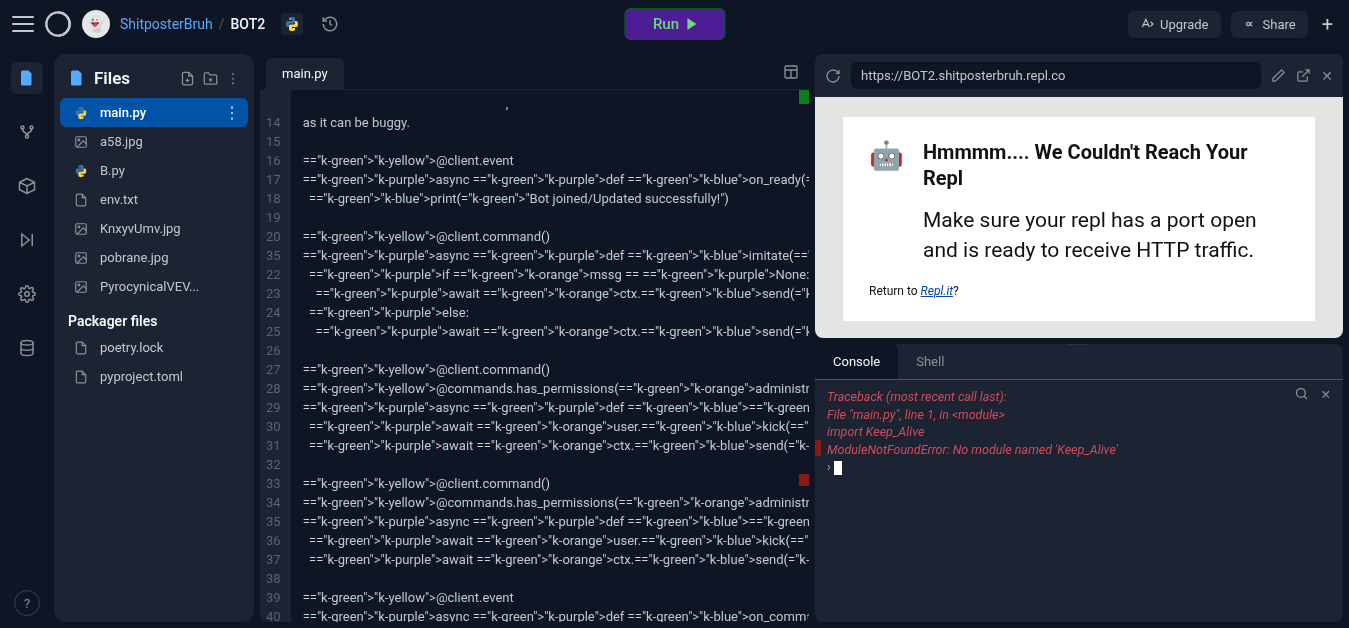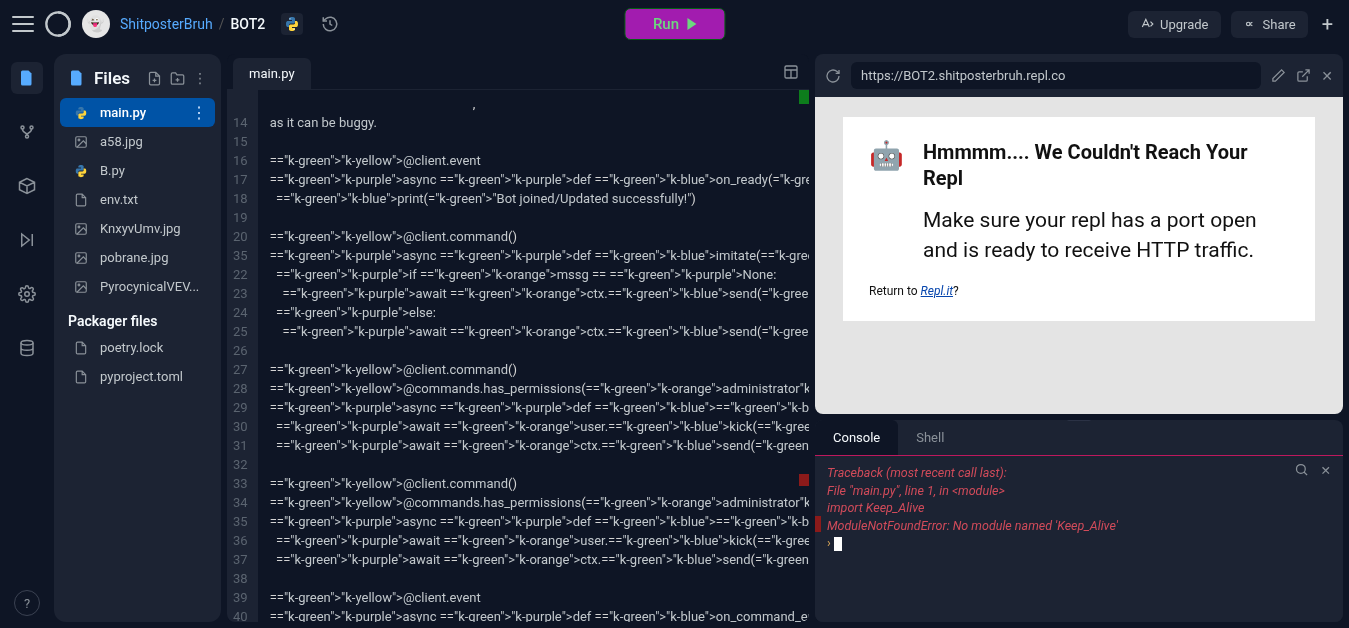--- a/index.html
+++ b/index.html
@@ -9,34 +9,34 @@
 .hamburger span { height:2px; background:#c2c8cc; border-radius:1px; }
 .logo { width:28px; height:28px; }
 .avatar { width:28px; height:28px; border-radius:50%; background:#e6e6e6; display:flex; align-items:center; justify-content:center; font-size:15px; }
 .breadcrumb { display:flex; align-items:center; gap:6px; font-size:14px; color:#8a9199; }
 .breadcrumb a { color:#57abff; text-decoration:none; }
 .breadcrumb .sep { color:#555; }
 .breadcrumb .name { color:#f5f9fc; font-weight:500; }
 .lang-badge { width:22px; height:22px; border-radius:4px; background:#1c2333; display:flex; align-items:center; justify-content:center; margin-left:6px; }
 .history-icon { color:#8a9199; margin-left:8px; cursor:pointer; }
 .spacer { flex:1; }
-.run-btn { background:#a21caf; border:1px solid #046113; color:#6cd97e; padding:6px 28px; border-radius:6px; font-size:15px; font-weight:500; display:flex; align-items:center; gap:8px; cursor:pointer; margin:0 auto; position:absolute; left:50%; transform:translateX(-50%); }
+.run-btn { background:#4c1d95; border:1px solid #046113; color:#6cd97e; padding:6px 28px; border-radius:6px; font-size:15px; font-weight:500; display:flex; align-items:center; gap:8px; cursor:pointer; margin:0 auto; position:absolute; left:50%; transform:translateX(-50%); }
 .run-btn .play { width:0; height:0; border-left:9px solid #6cd97e; border-top:6px solid transparent; border-bottom:6px solid transparent; }
 .header-right { display:flex; align-items:center; gap:10px; }
 .hbtn { background:#1c2333; border:none; color:#c2c8cc; padding:6px 12px; border-radius:6px; font-size:13px; cursor:pointer; display:flex; align-items:center; gap:6px; }
 .plus-icon { font-size:20px; color:#c2c8cc; cursor:pointer; padding:0 4px; }
 
 .body { display:flex; height:580px; }
 .leftrail { width:54px; background:#0e1525; display:flex; flex-direction:column; align-items:center; padding-top:14px; gap:22px; }
 .rail-icon { width:32px; height:32px; display:flex; align-items:center; justify-content:center; border-radius:6px; cursor:pointer; color:#8a9199; }
 .rail-icon.active { background:#1c2333; color:#57abff; }
 .rail-bottom { margin-top:auto; margin-bottom:12px; }
 .help-circle { width:26px; height:26px; border:1px solid #3b4252; border-radius:50%; display:flex; align-items:center; justify-content:center; font-size:13px; color:#8a9199; }
 
-.files-panel { width:167px; background:#1c2333; border-radius:12px; margin:6px 0 6px 0; padding:10px 0; overflow:hidden; }
+.files-panel { width:200px; background:#1c2333; border-radius:12px; margin:6px 0 6px 0; padding:10px 0; overflow:hidden; }
 .files-header { display:flex; align-items:center; padding:4px 14px 10px; gap:8px; }
 .files-header .title { font-size:17px; font-weight:600; color:#f5f9fc; flex:1; }
 .files-header .ico { color:#8a9199; cursor:pointer; font-size:14px; }
 .file-item { display:flex; align-items:center; gap:10px; padding:7px 14px; font-size:13px; color:#c2c8cc; cursor:pointer; border-radius:6px; margin:0 6px; position:relative; }
 .file-item.active { background:#0053a6; color:#fff; font-weight:500; }
 .file-item .dots { position:absolute; right:8px; color:#cfe3ff; font-size:16px; }
 .file-item .ficon { width:16px; text-align:center; color:#8a9199; }
 .file-item.active .ficon { color:#fff; }
 .section-title { padding:12px 14px 4px; font-size:14px; font-weight:600; color:#f5f9fc; }
 
@@ -47,21 +47,21 @@
 .code { flex:1; display:flex; font-family:"SFMono-Regular",Consolas,"Liberation Mono",Menlo,monospace; font-size:13px; line-height:19px; overflow:hidden; position:relative; }
 .gutter { background:#1c2333; color:#5b6470; text-align:right; padding:4px 10px 4px 6px; user-select:none; width:44px; }
 .codebody { padding:4px 0 4px 12px; white-space:pre; color:#c2c8cc; overflow:hidden; }
 .minimap { position:absolute; right:0; top:0; width:10px; height:100%; }
 .minimap .mg { background:#0d7d1c; width:10px; height:14px; }
 .minimap .mr { background:#8b1a1a; width:10px; height:12px; margin-top:370px; }
 .k-grey { color:#7f848e; }
 .k-white { color:#d4d4d4; }
 
 .right-col { width:528px; display:flex; flex-direction:column; margin:6px 6px 6px 0; gap:6px; }
-.webview { background:#1c2333; border-radius:8px; overflow:hidden; height:360px; display:flex; flex-direction:column; }
+.webview { background:#1c2333; border-radius:8px; overflow:hidden; height:284px; display:flex; flex-direction:column; }
 .urlbar-row { display:flex; align-items:center; padding:8px 10px; gap:10px; }
 .urlbar-row .reload { color:#8a9199; cursor:pointer; }
 .urlbar { flex:1; background:#0e1525; border-radius:6px; padding:6px 10px; color:#c2c8cc; font-size:13px; }
 .urlbar-row .uicon { color:#8a9199; cursor:pointer; font-size:14px; }
 .webcontent { flex:1; background:#e4e4e4; padding:20px 28px; display:flex; align-items:flex-start; justify-content:center; }
 .errbox { background:#fff; width:100%; max-width:480px; padding:22px 26px; font-family:"Courier New",monospace; color:#111; }
 .errbox .row1 { display:flex; gap:18px; align-items:flex-start; }
 .errbox h2 { font-size:20px; font-weight:bold; line-height:1.3; }
 .errbox p { font-size:21px; margin-top:14px; line-height:1.45; }
 .errbox .ret { font-size:12px; margin-top:18px; font-family:"Courier New",monospace; }

